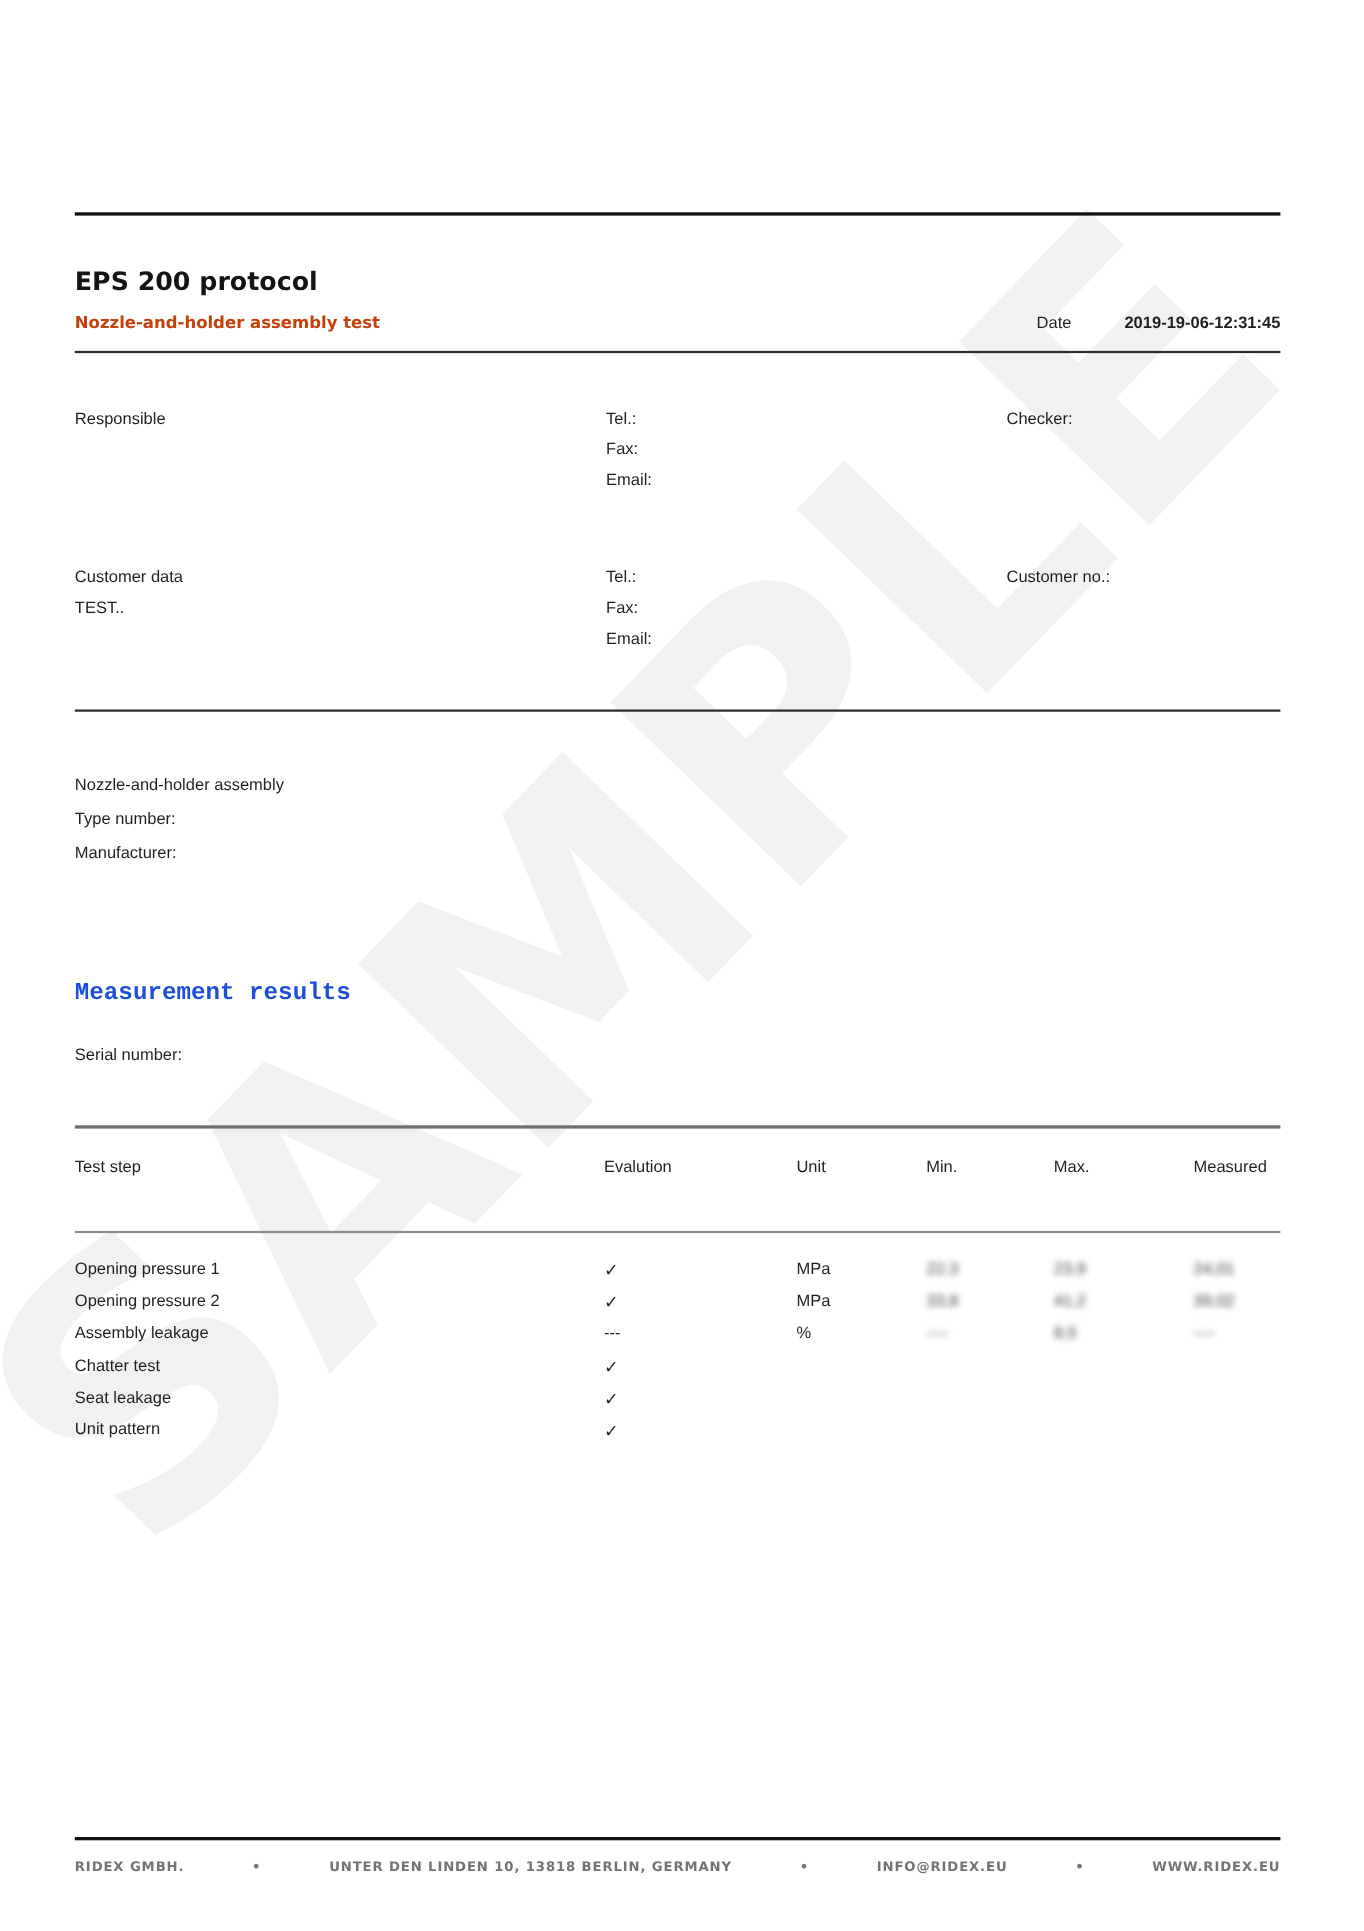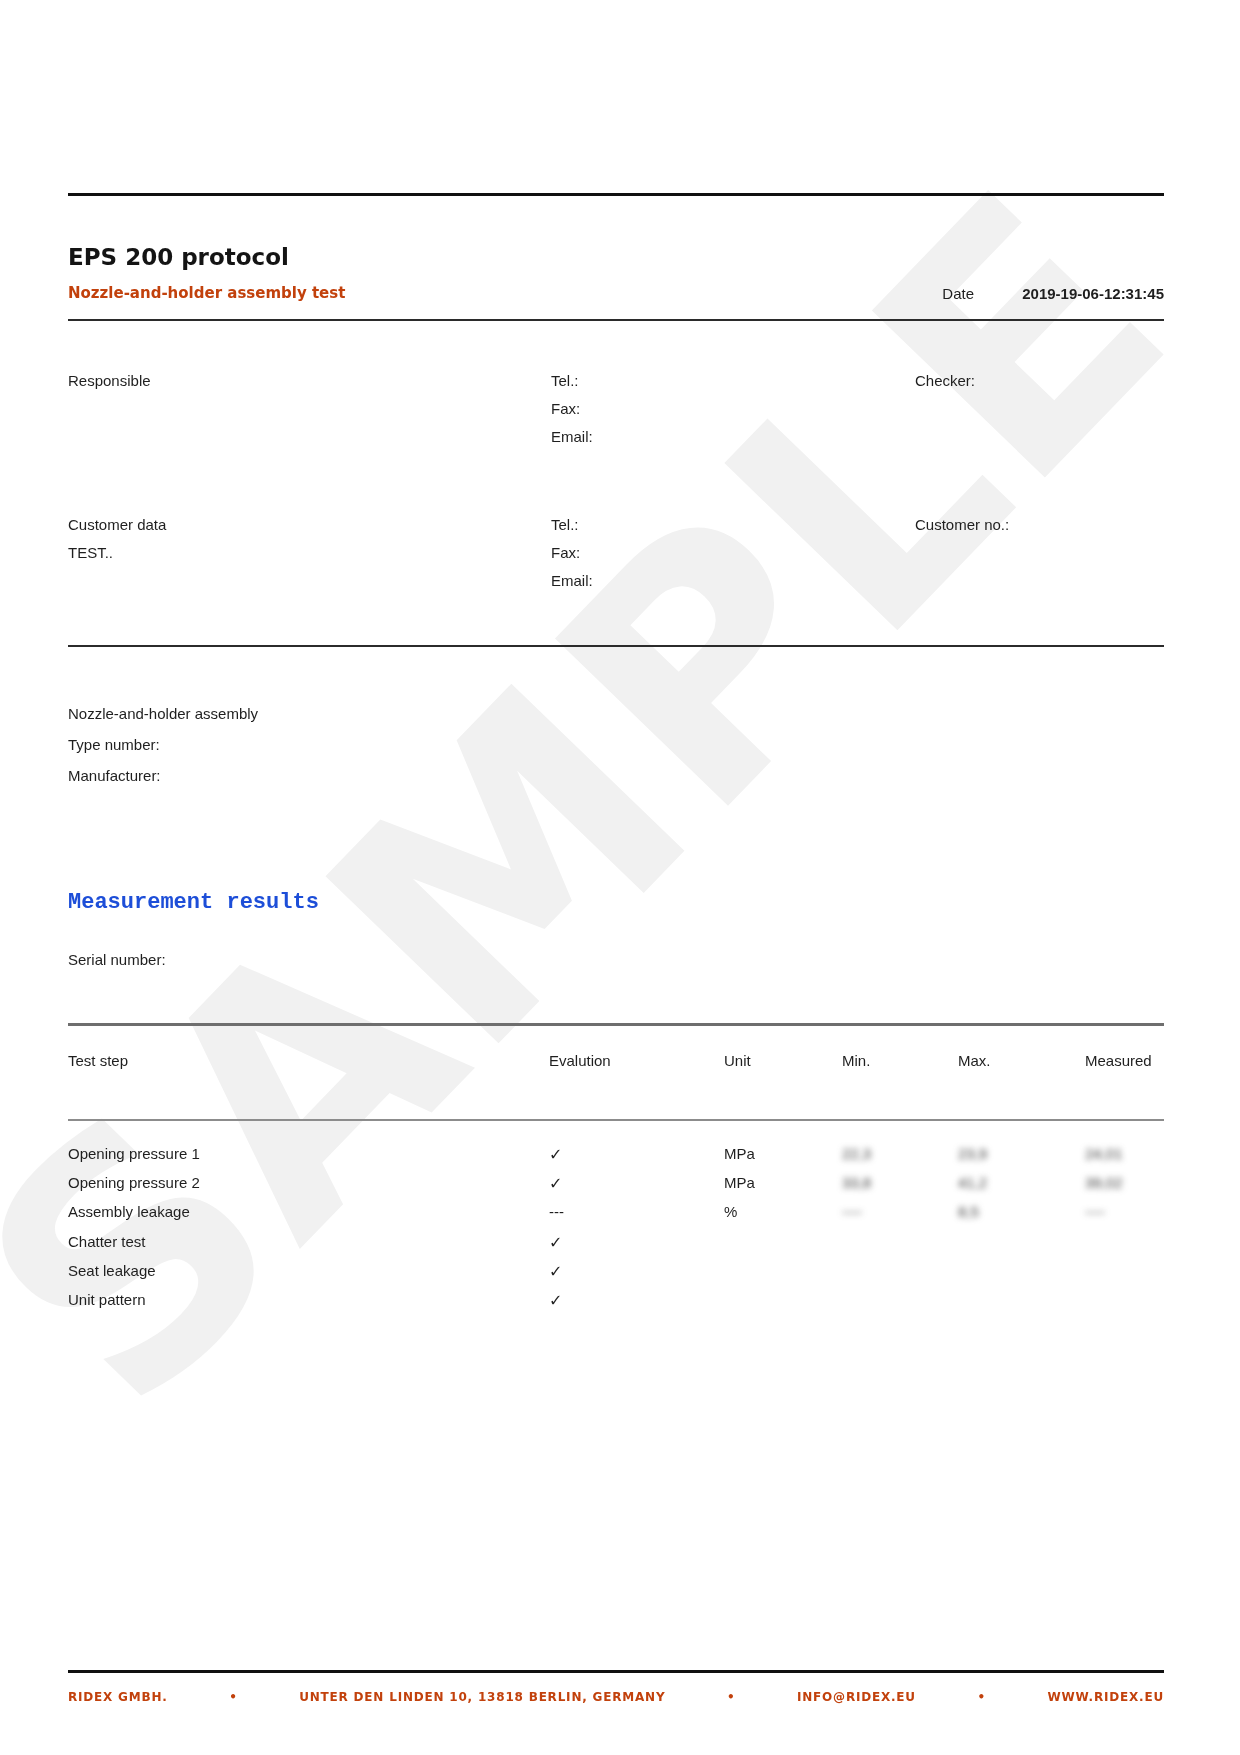--- a/index.html
+++ b/index.html
@@ -69,21 +69,21 @@
   .t-row > span { position:absolute; top:0; white-space:nowrap; }
   .c1 { left:0; } .c2 { left:481px; } .c3 { left:656px; }
   .c4 { left:774px; } .c5 { left:890px; } .c6 { left:1017px; }
   .check { font-family:"DejaVu Sans", sans-serif; font-size:16px; }
   .redacted { filter:blur(3px); color:#3c3c3c; }
 
   .footer-row {
     position:absolute; left:68px; top:1690px; width:1096px;
     display:flex; justify-content:space-between; align-items:flex-start;
     font-family:"DejaVu Sans", sans-serif;
-    font-size:12px; font-weight:bold; letter-spacing:0.8px; color:#c2410c;
+    font-size:12px; font-weight:bold; letter-spacing:0.8px; color:#737373;
     white-space:nowrap;
   }
   .footer-row .dot { font-size:12px; }
 </style>
 </head>
 <body>
 
 <div class="watermark">SAMPLE</div>
 
 <div class="content">

